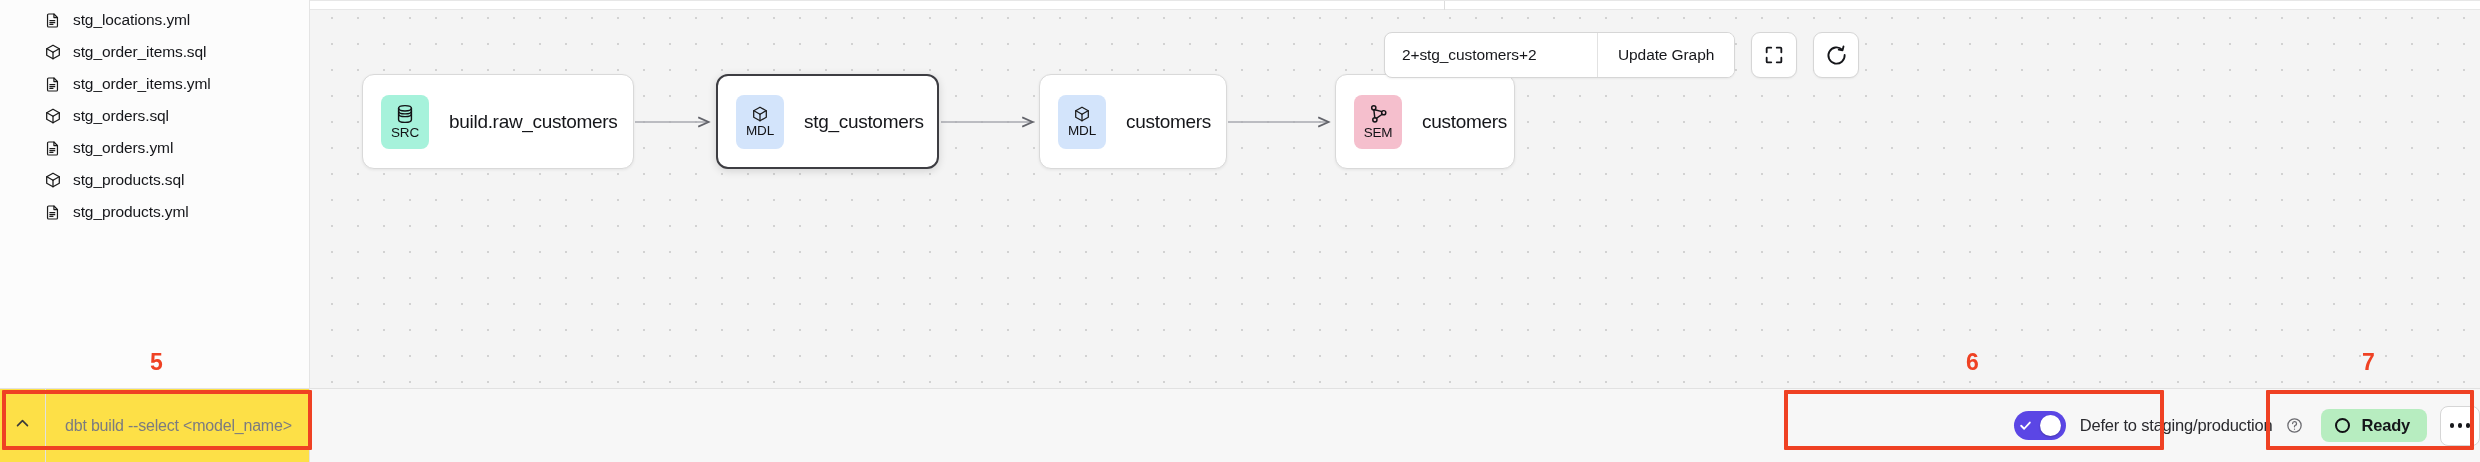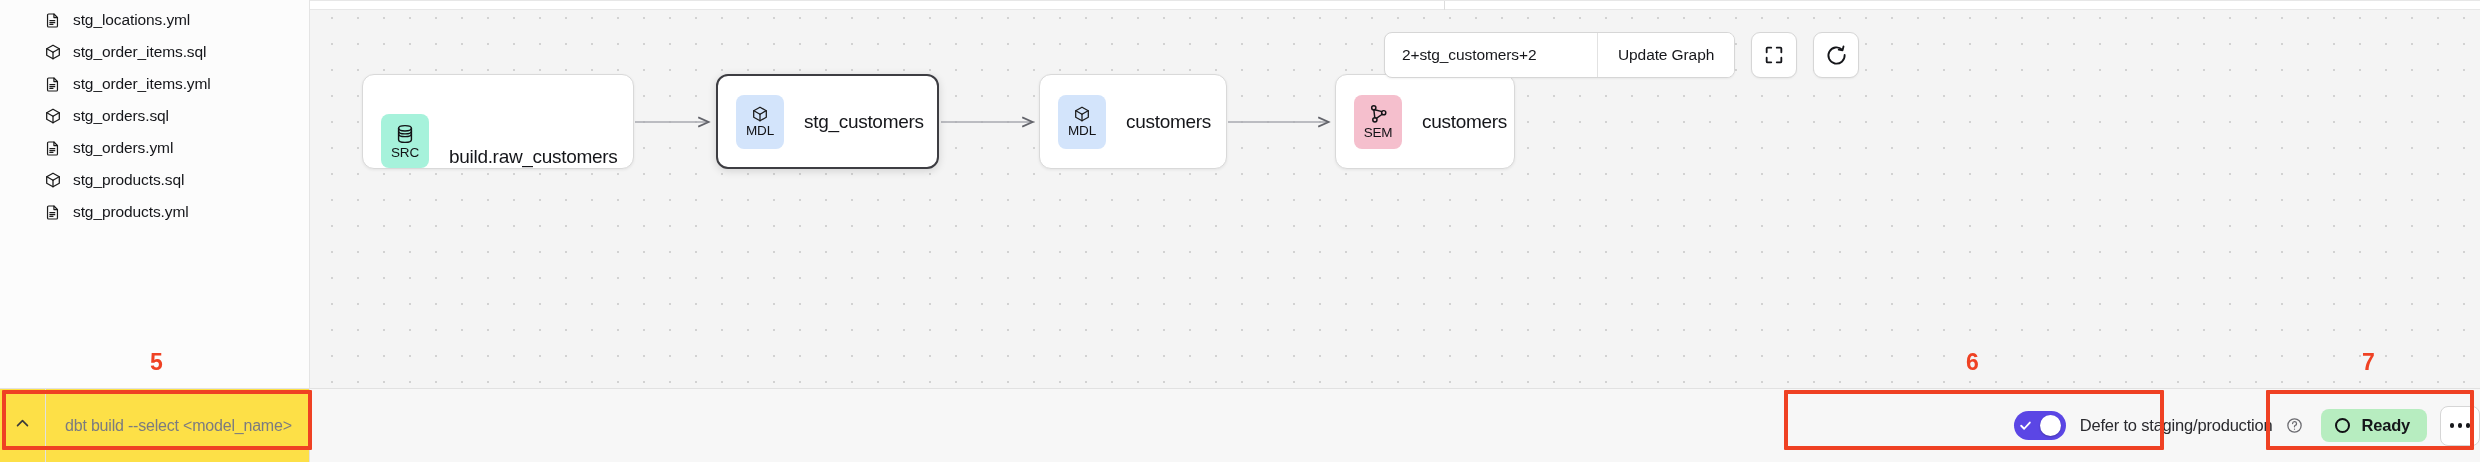--- a/index.html
+++ b/index.html
@@ -465,21 +465,21 @@
           <span>
             <svg width="23" height="23" viewBox="0 0 24 24" fill="none" stroke="currentColor" stroke-width="1.9" stroke-linecap="round" stroke-linejoin="round">
               <path d="M20.5 11.5a8.5 8.5 0 1 1-2.6-5.6"></path>
               <polyline points="19.3 2.6 18.3 6.6 14.3 5.8"></polyline>
             </svg>
           </span>
         </div>
       </div>
 
       <div id="node-layer">
-          <div class="node" style="left: 52px; width: 272px; align-items: flex-end;">
+          <div class="node" style="left: 52px; width: 272px;">
             <div class="node-badge" style="background: rgb(166, 242, 219);">
               <span style="display: flex;">
                 <svg width="22" height="22" viewBox="0 0 24 24" fill="none" stroke="#131316" stroke-width="1.55" stroke-linecap="round" stroke-linejoin="round">
                   <ellipse cx="12" cy="5.8" rx="7" ry="2.9"></ellipse>
                   <path d="M5 5.8v12.4c0 1.6 3.1 2.9 7 2.9s7-1.3 7-2.9V5.8"></path>
                   <path d="M5 12c0 1.6 3.1 2.9 7 2.9s7-1.3 7-2.9"></path>
                   <path d="M5 9c0 1.6 3.1 2.9 7 2.9s7-1.3 7-2.9"></path>
                 </svg>
               </span>
               <span class="badge-text">SRC</span>

